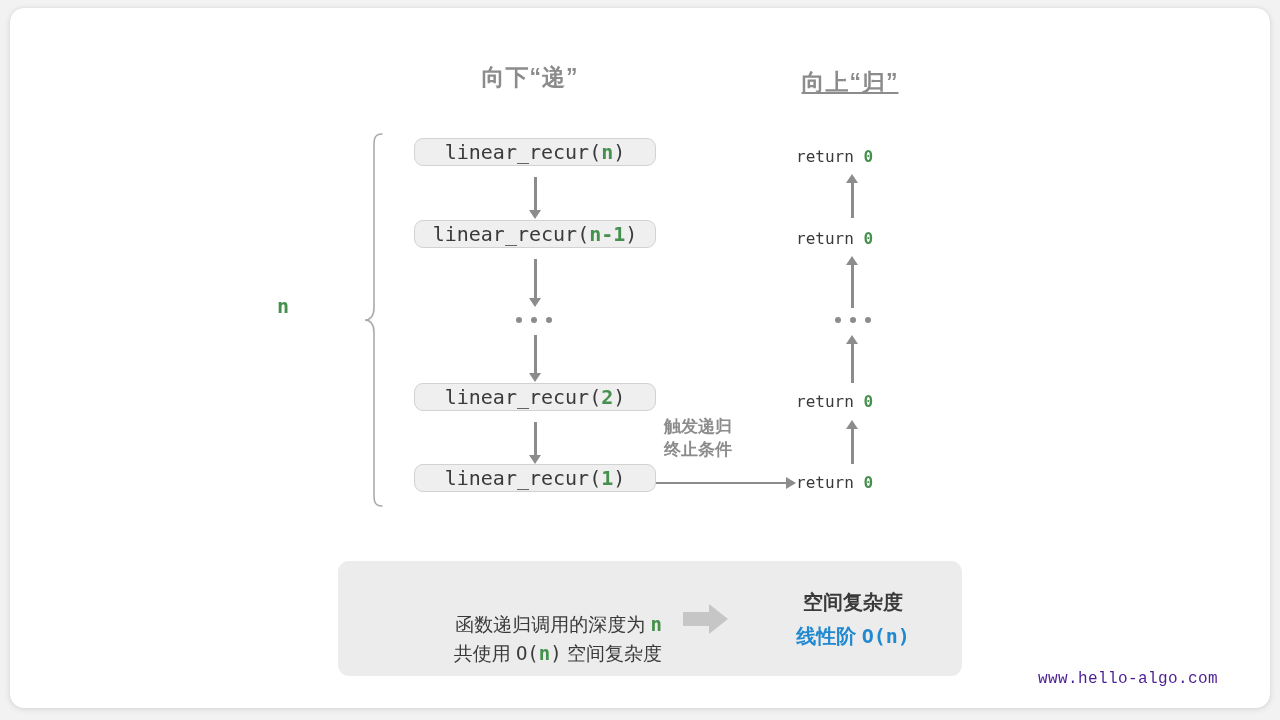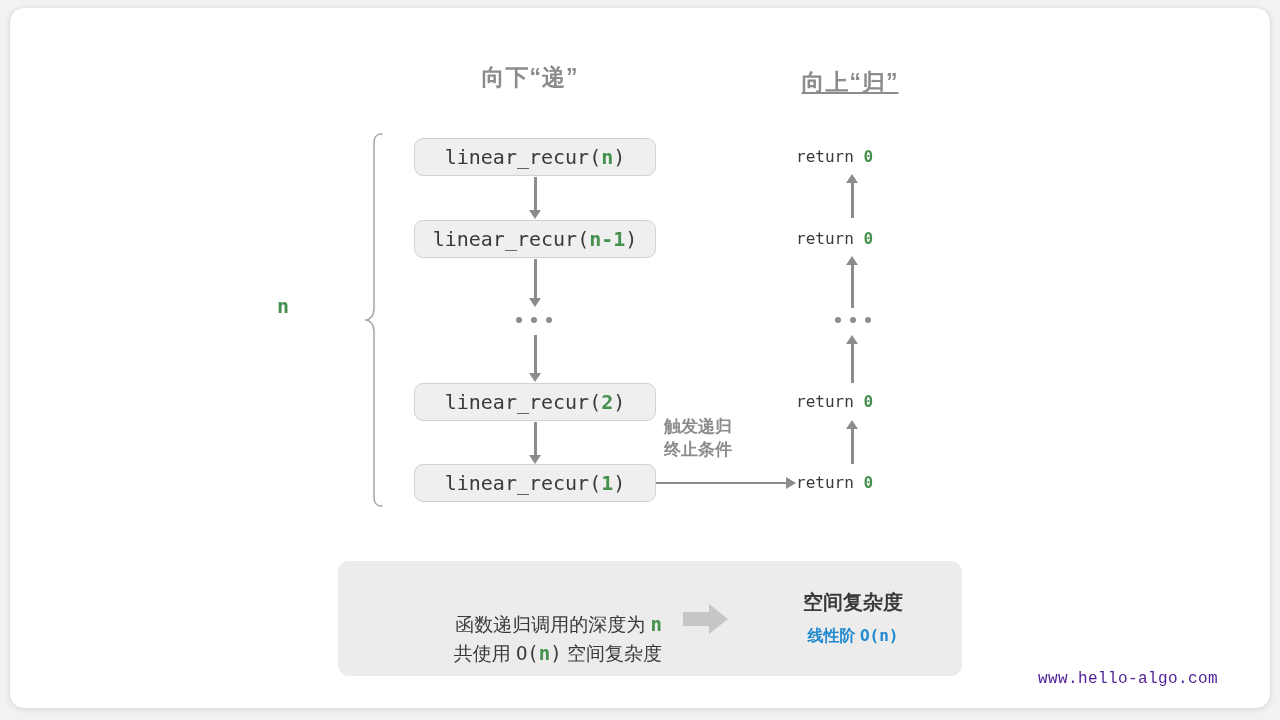--- a/index.html
+++ b/index.html
@@ -30,21 +30,21 @@
     text-align: center;
   }
   #head-down { left: 380px; top: 54px; width: 280px; }
   #head-up   { left: 700px; top: 59px; width: 280px; text-decoration: underline; }
 
   
   .call-box {
     background: #efefef;
     border: 1.4px solid #d2d2d2;
     border-radius: 9px;
-    height: 38px;
+    height: 28px;
     display: flex;
     align-items: center;
     justify-content: center;
     font-family: "DejaVu Sans Mono", "Liberation Mono", monospace;
     font-size: 20px;
     color: #3a3a3a;
     white-space: nowrap;
     letter-spacing: 0px;
   }
   .call-box .arg { color: #44904c; font-weight: bold; }
@@ -217,21 +217,21 @@
     text-align: center;
     line-height: 34px;
     white-space: nowrap;
   }
   #summary-right .title {
     font-size: 20px;
     font-weight: bold;
     color: #3a3a3a;
   }
   #summary-right .value {
-    font-size: 16px;
+    font-size: 20px;
     font-weight: bold;
     color: #2089d0;
   }
   #summary-right .value .mono {
     font-family: "DejaVu Sans Mono", "Liberation Mono", monospace;
   }
 
   
   #watermark {
     right: 52px; bottom: 20px;

